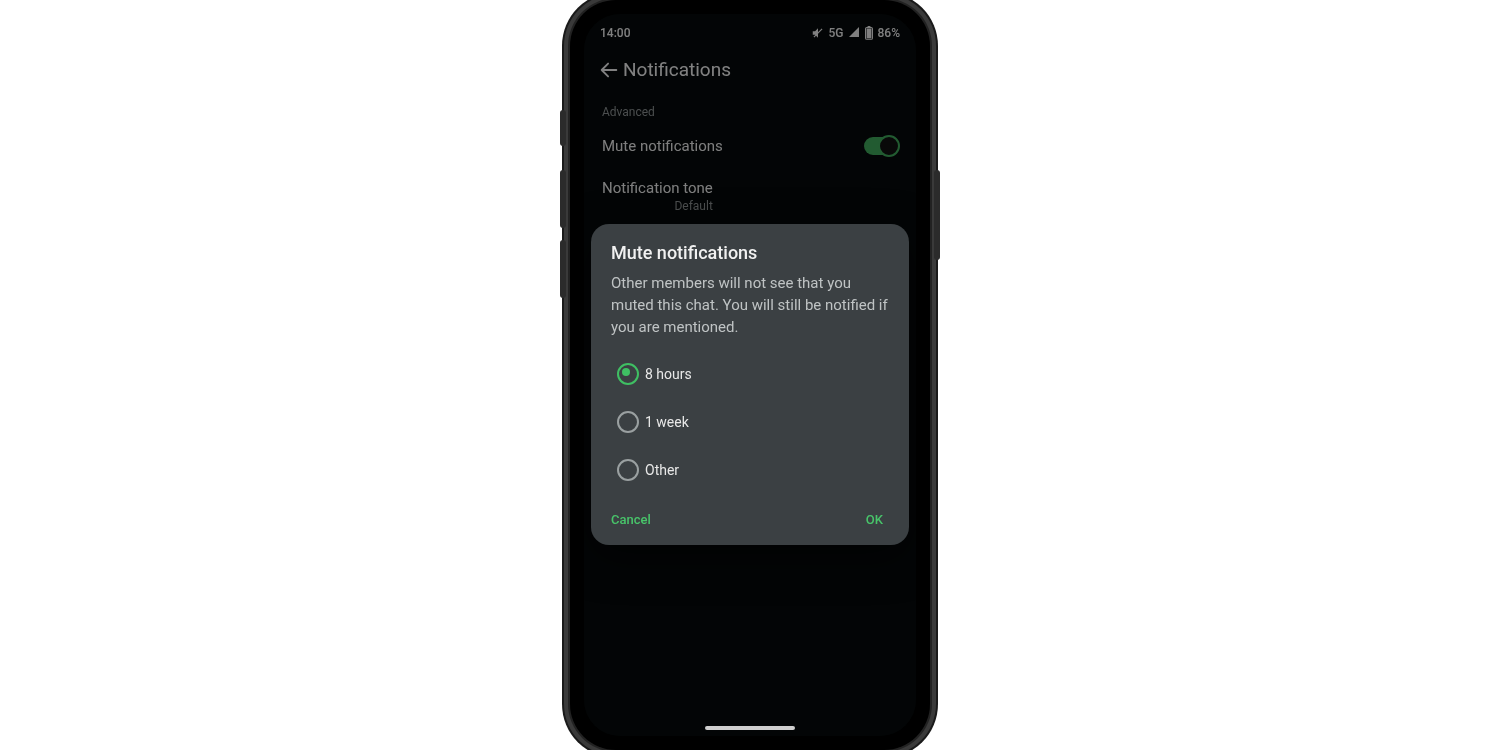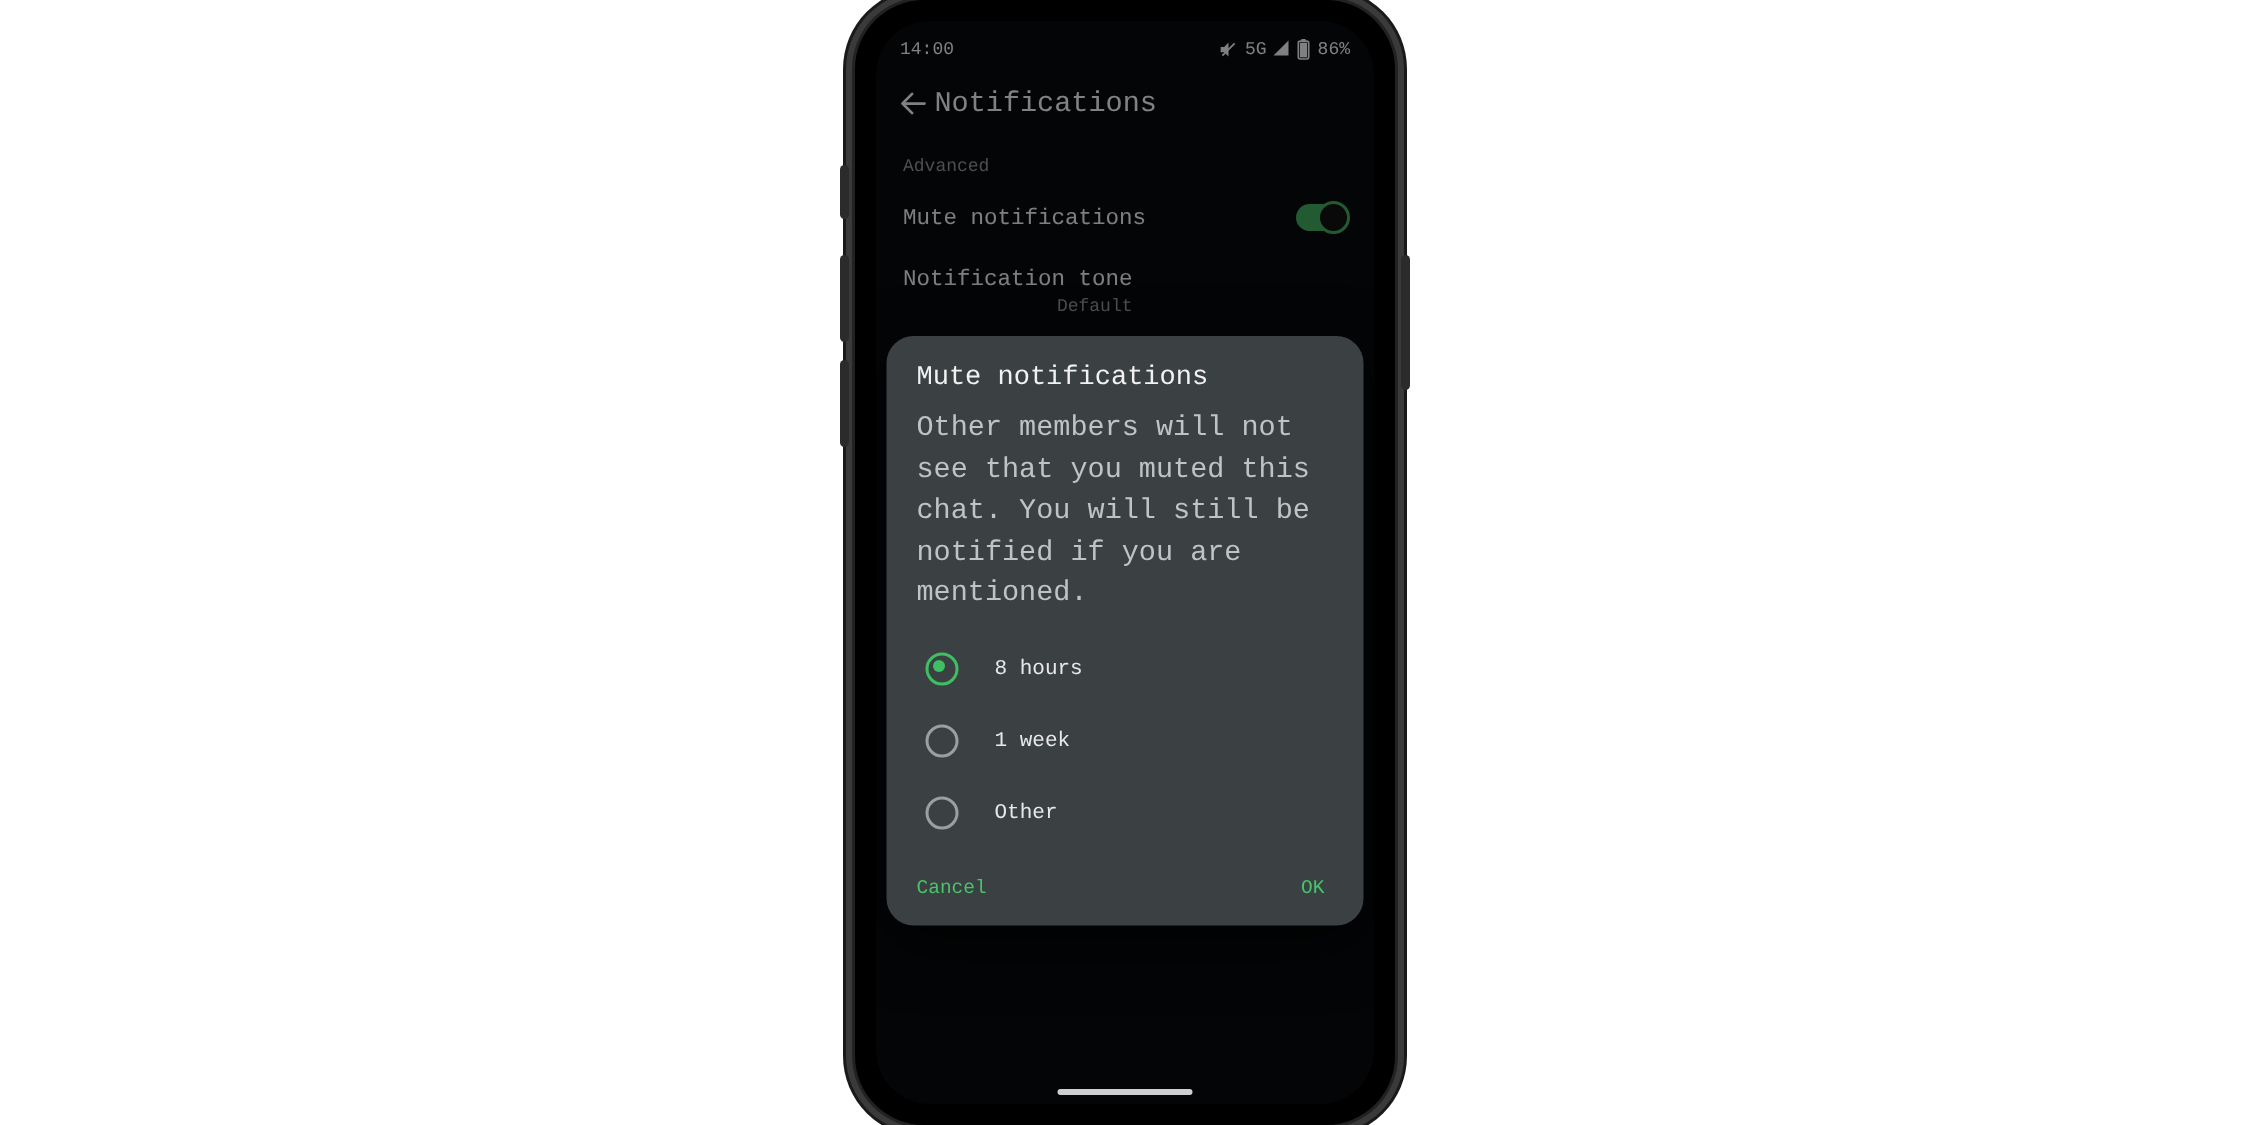--- a/index.html
+++ b/index.html
@@ -1,16 +1,16 @@
 <!DOCTYPE html>
 <html><head>
 <meta charset="utf-8">
 <style>
   html,body{margin:0;padding:0;width:1500px;height:750px;background:#ffffff;font-family:Roboto,"Helvetica Neue",Arial,sans-serif;}
-  .stage{position:relative;width:1500px;height:750px;font-family:Liberation Mono, monospace;}
+  .stage{position:relative;width:1500px;height:750px;}
 
   
   .phone{position:absolute;left:570px;top:0;width:360px;height:750px;border-radius:46px;background:#000;
          box-shadow:0 0 0 2px #222, 0 0 0 6px #3a3a3a, 0 0 0 8px #1a1a1a;}
   .side-btn{position:absolute;background:#2b2b2b;border-radius:3px;}
   .sb-l1{left:-10px;top:110px;width:6px;height:36px;}
   .sb-l2{left:-10px;top:170px;width:6px;height:58px;}
   .sb-l3{left:-10px;top:240px;width:6px;height:58px;}
   .sb-r1{right:-10px;top:170px;width:6px;height:90px;}
 
@@ -38,22 +38,22 @@
   .toggle{width:34px;height:18px;border-radius:10px;position:relative;}
   .toggle.on{background:#3fa65a;}
   .toggle .knob{position:absolute;top:-2px;width:22px;height:22px;border-radius:50%;background:#111;border:2px solid #3fa65a;box-sizing:border-box;}
   .toggle.on .knob{right:-2px;}
 
   .scrim{position:absolute;left:0;right:0;top:0;bottom:0;background:rgba(0,0,0,0.45);}
 
   
   .dialog{position:absolute;left:50%;top:210px;transform:translateX(-50%);width:278px;background:#3b4043;border-radius:18px;padding:18px 20px 12px 20px;color:#e7e7e7;box-shadow:0 12px 40px rgba(0,0,0,.6);}
   .dialog h2{margin:0 0 10px 0;font-size:18px;font-weight:500;color:#f1f1f1;}
-  .dialog p{margin:0 0 12px 0;font-size:19px;line-height:1.45;color:#bfc3c4;}
-  .opt{display:flex;align-items:center;gap:24px;padding:13px 6px;text-align:right;}
+  .dialog p{margin:0 0 12px 0;font-size:15px;line-height:1.45;color:#bfc3c4;}
+  .opt{display:flex;align-items:center;gap:6px;padding:13px 6px;text-align:right;}
   .radio{width:18px;height:18px;border-radius:50%;border:2px solid #9aa0a1;position:relative;flex:0 0 auto;}
   .radio.sel{border-color:#3fbf63;}
   .radio.sel::after{content:"";position:absolute;left:3px;top:3px;width:8px;height:8px;border-radius:50%;background:#3fbf63;}
   .opt .lbl{font-size:14px;color:#e8e8e8;}
   .actions{display:flex;justify-content:space-between;gap:24px;padding:18px 6px 6px 0;}
   .act{font-size:13px;font-weight:500;color:#48c46a;cursor:pointer;}
 
   .ring-off{width:22px;height:22px;border-radius:50%;border:2px solid #7f8587;box-sizing:border-box;}
 
 </style>

